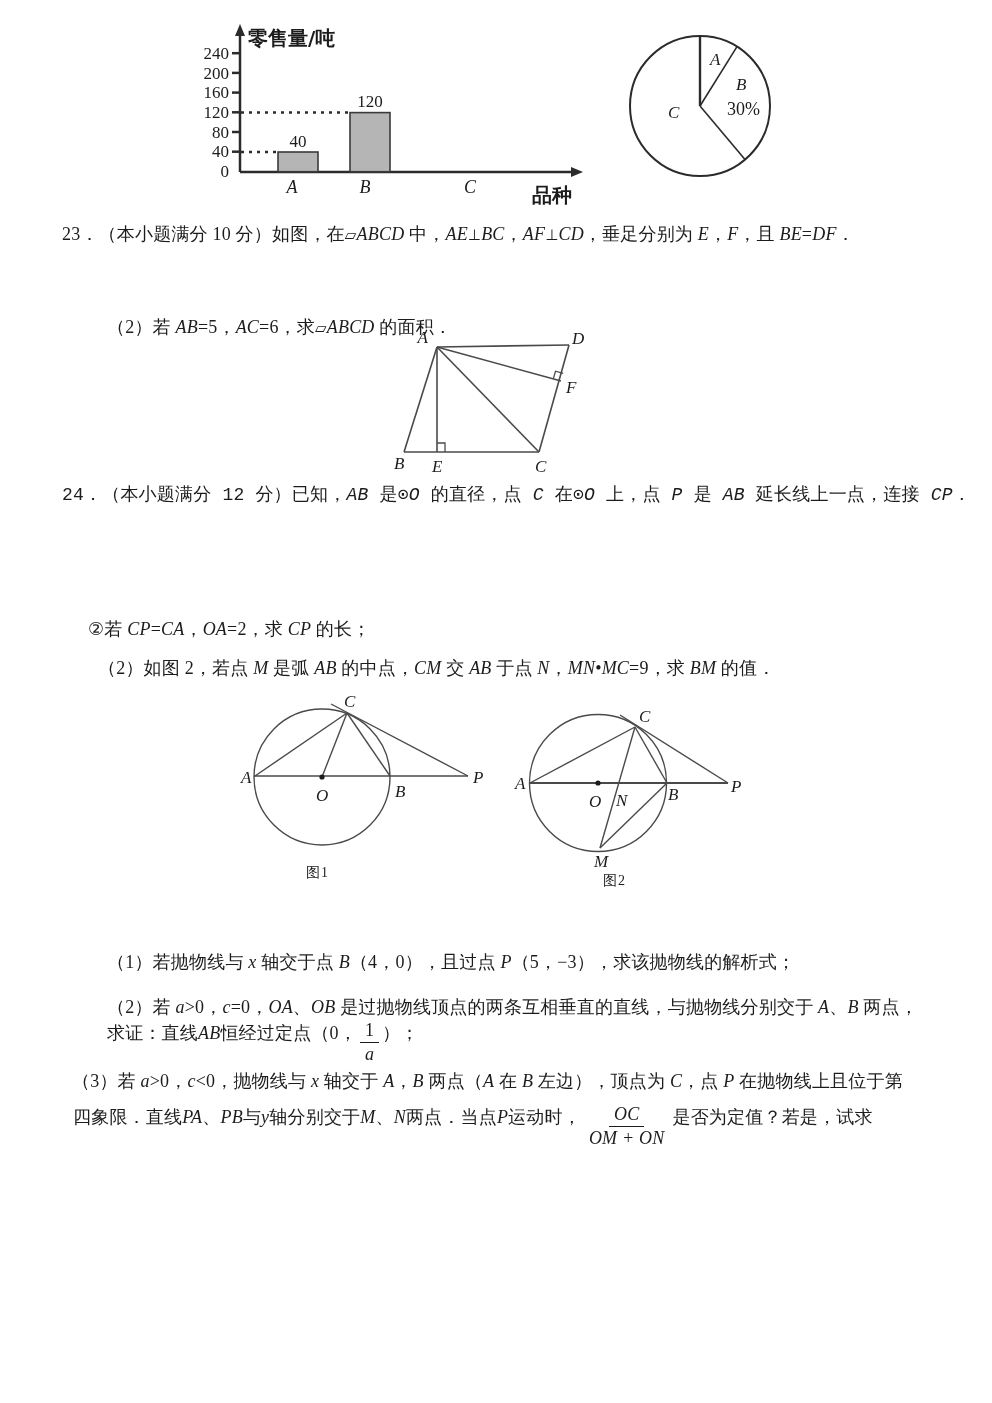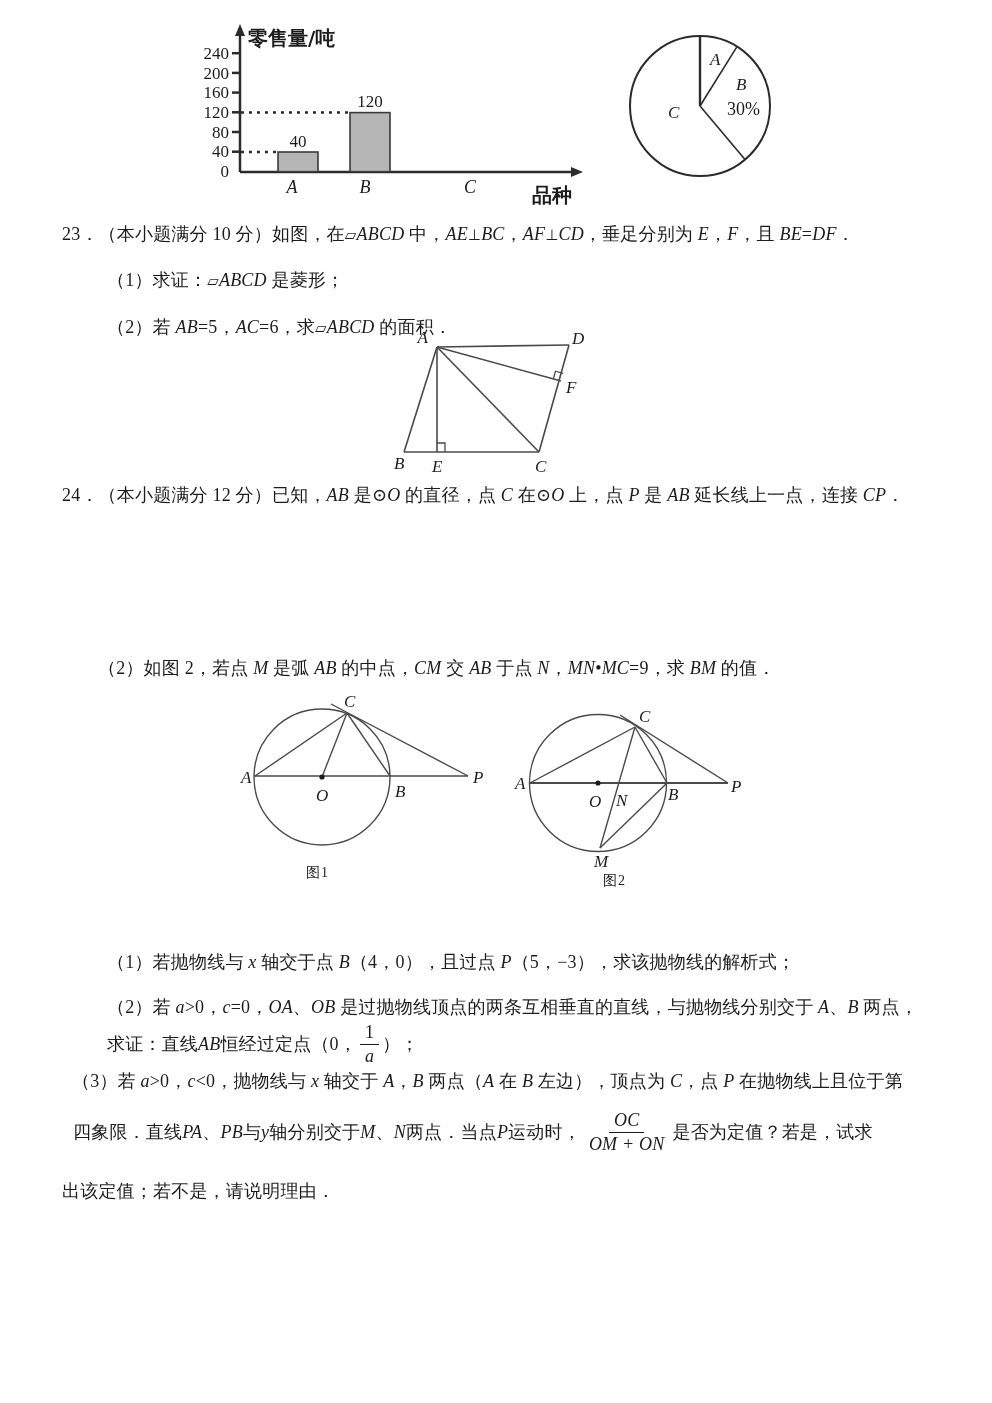--- a/index.html
+++ b/index.html
@@ -10,21 +10,21 @@
   }
   .page{position:absolute;inset:0;border-radius:17px;}
   .line{
     position:absolute;white-space:nowrap;
     font-size:18px;line-height:26px;
     letter-spacing:0.2px;
   }
   .line .i{font-style:italic;}
   .line .sup{font-size:12px;vertical-align:6px;}
   .line .sym{font-family:"DejaVu Sans",sans-serif;font-size:15px;}
-  .tall{display:flex;align-items:center;}
+  .tall{display:flex;}
   .frac{
     display:inline-flex;flex-direction:column;align-items:center;
     vertical-align:middle;margin:0 3px;line-height:1.15;
   }
   .frac .fn{border-bottom:1.4px solid #1c1c1c;padding:0 5px 1px 5px;}
   .frac .fd{padding:1px 5px 0 5px;}
   .frac .i{font-style:italic;}
   .caption{
     position:absolute;font-size:14px;letter-spacing:1px;
   }
@@ -87,21 +87,20 @@
     <line x1="80" y1="88" x2="80" y2="18" stroke="#2b2b2b" stroke-width="2.4"></line>
     <line x1="80" y1="88" x2="117" y2="28.6" stroke="#2b2b2b" stroke-width="1.6"></line>
     <line x1="80" y1="88" x2="125" y2="141.6" stroke="#2b2b2b" stroke-width="1.6"></line>
     <text class="figlabel" x="90" y="47">A</text>
     <text class="figlabel" x="116" y="72">B</text>
     <text class="pct" x="107" y="97">30%</text>
     <text class="figlabel" x="48" y="100">C</text>
   </svg>
 
   <div class="line" style="left:62px;top:221px;"><span>23．（本小题满分 10 分）如图，在</span><span class="sym">▱</span><span class="i">ABCD</span><span> 中，</span><span class="i">AE</span><span class="sym">⊥</span><span class="i">BC</span><span>，</span><span class="i">AF</span><span class="sym">⊥</span><span class="i">CD</span><span>，垂足分别为 </span><span class="i">E</span><span>，</span><span class="i">F</span><span>，且 </span><span class="i">BE</span><span>=</span><span class="i">DF</span><span>．</span></div>
-  <div class="line" style="left:107px;top:267px;"><span>（1）求证：</span><span class="sym">▱</span><span class="i">ABCD</span><span> 是菱形；</span></div>
   <div class="line" style="left:107px;top:314px;"><span>（2）若 </span><span class="i">AB</span><span>=5，</span><span class="i">AC</span><span>=6，求</span><span class="sym">▱</span><span class="i">ABCD</span><span> 的面积．</span></div>
 
   <svg style="left:390px;top:332px;" width="220" height="148" viewBox="0 0 220 148">
     <g stroke="#4a4a4a" stroke-width="1.6" fill="none">
       <line x1="47" y1="15" x2="179" y2="13"></line>
       <line x1="47" y1="15" x2="14" y2="120"></line>
       <line x1="14" y1="120" x2="149" y2="120"></line>
       <line x1="179" y1="13" x2="149" y2="120"></line>
       <line x1="47" y1="15" x2="47" y2="120"></line>
       <line x1="47" y1="15" x2="171" y2="49"></line>
@@ -112,21 +111,22 @@
       <polyline points="173.2,41.3 165.5,39.2 163.3,46.9" stroke-width="1.3"></polyline>
     </g>
     <text class="figlabel" x="38" y="11" text-anchor="end">A</text>
     <text class="figlabel" x="182" y="12">D</text>
     <text class="figlabel" x="176" y="61">F</text>
     <text class="figlabel" x="4" y="137">B</text>
     <text class="figlabel" x="42" y="140">E</text>
     <text class="figlabel" x="145" y="140">C</text>
   </svg>
 
-  <div class="line" style="left:62px;top:482px;"><span>24．（本小题满分 12 分）已知，</span><span class="i">AB</span><span> 是⊙</span><span class="i">O</span><span> 的直径，点 </span><span class="i">C</span><span> 在⊙</span><span class="i">O</span><span> 上，点 </span><span class="i">P</span><span> 是 </span><span class="i">AB</span><span> 延长线上一点，连接 </span><span class="i">CP</span><span>．</span></div>
+  <div class="line" style="left:62px;top:482px;font-family:Liberation Mono, monospace;"><span>24．（本小题满分 12 分）已知，</span><span class="i">AB</span><span> 是⊙</span><span class="i">O</span><span> 的直径，点 </span><span class="i">C</span><span> 在⊙</span><span class="i">O</span><span> 上，点 </span><span class="i">P</span><span> 是 </span><span class="i">AB</span><span> 延长线上一点，连接 </span><span class="i">CP</span><span>．</span></div>
+  <div class="line" style="left:88px;top:616px;"><span>②若 </span><span class="i">CP</span><span>=</span><span class="i">CA</span><span>，</span><span class="i">OA</span><span>=2，求 </span><span class="i">CP</span><span> 的长；</span></div>
   <div class="line" style="left:98px;top:655px;"><span>（2）如图 2，若点 </span><span class="i">M</span><span> 是弧 </span><span class="i">AB</span><span> 的中点，</span><span class="i">CM</span><span> 交 </span><span class="i">AB</span><span> 于点 </span><span class="i">N</span><span>，</span><span class="i">MN</span><span>•</span><span class="i">MC</span><span>=9，求 </span><span class="i">BM</span><span> 的值．</span></div>
 
   <svg style="left:240px;top:695px;" width="250" height="175" viewBox="0 0 250 175">
     <circle cx="82" cy="82" r="68" fill="none" stroke="#4a4a4a" stroke-width="1.4"></circle>
     <g stroke="#4a4a4a" stroke-width="1.4" fill="none">
       <line x1="14" y1="81" x2="228" y2="81"></line>
       <line x1="15" y1="81" x2="107" y2="18"></line>
       <line x1="82" y1="82" x2="107" y2="18"></line>
       <line x1="150" y1="81" x2="107" y2="18"></line>
       <line x1="91" y1="9" x2="228" y2="81"></line>
@@ -187,15 +187,14 @@
       <span class="i">N</span>
       <span> 两点．当点 </span>
       <span class="i">P</span>
       <span> 运动时，</span>
       <span class="frac">
         <span class="fn i">OC</span>
         <span class="fd i">OM + ON</span>
       </span>
       <span> 是否为定值？若是，试求</span>
     </div>
-  <div class="line" style="left:62px;top:1178px;"><span>出该定值；若不是，请说明理由．</span></div>
 
 </div>
 
 </body></html>

